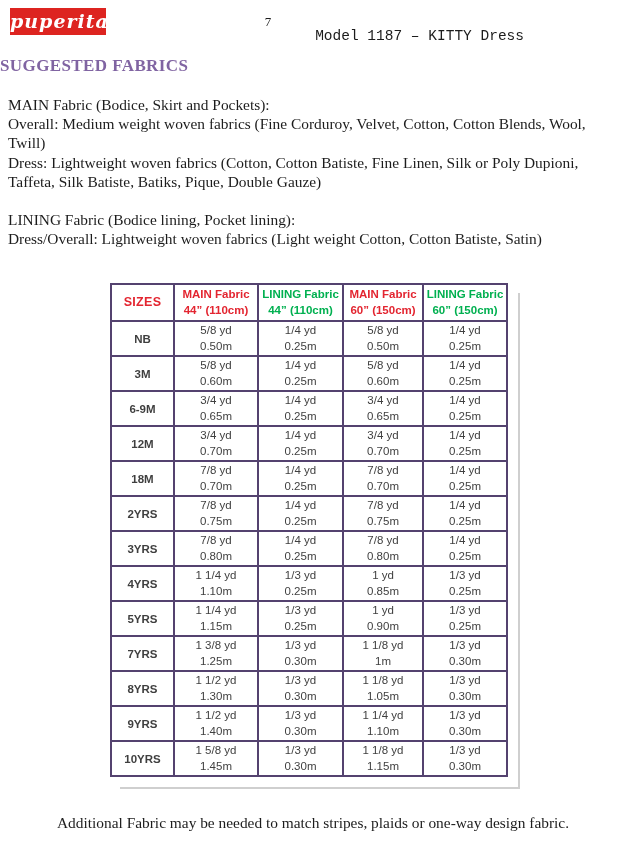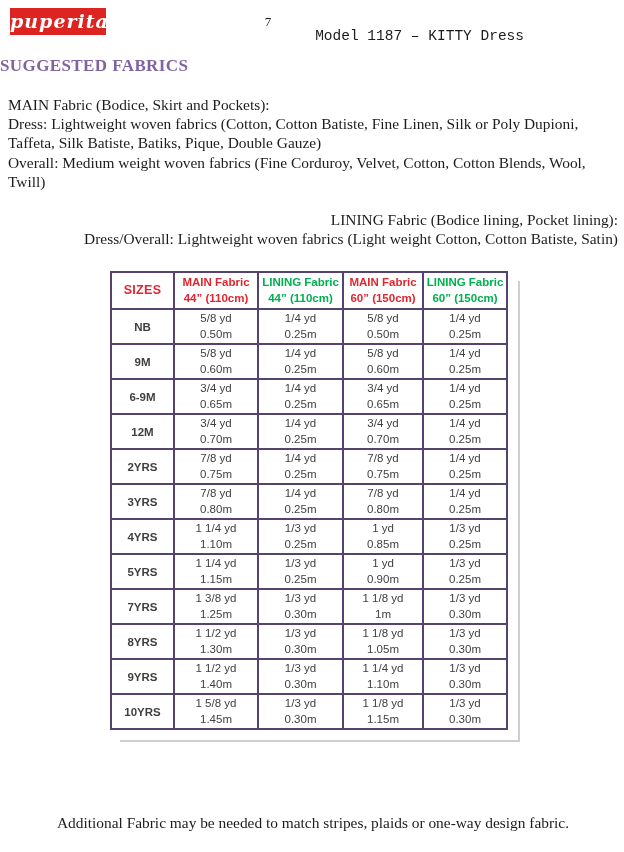--- a/index.html
+++ b/index.html
@@ -30,25 +30,25 @@
 
   
   .doc-title{
     position:absolute;left:0;right:0;top:56px;text-align:left;
     font-size:17px;font-weight:bold;color:var(--title-purple);letter-spacing:.4px;
   }
 
   
   .content{position:absolute;left:8px;top:95px;width:610px;font-size:15.4px;line-height:19.2px;}
   .content p{margin:0;}
-  .sec2{margin-top:19px;text-align:right;}
+  .sec2{margin-top:19px;}
   .bold{font-weight:normal;}
 
   
-  .table-wrap{position:absolute;left:110px;top:271px;}
+  .table-wrap{position:absolute;left:110px;top:283px;}
   .table-ghost{
     position:absolute;left:10px;top:10px;width:100%;height:100%;
     border-right:2px solid #cfcfcf;border-bottom:2px solid #cfcfcf;z-index:0;
   }
   table{
     position:relative;z-index:1;border-collapse:collapse;background:#ffffff;
     font-family:"Liberation Sans", sans-serif;color:var(--cell-text);
     table-layout:fixed;
   }
   th,td{border:2px solid var(--border-purple);text-align:center;vertical-align:middle;}
@@ -74,22 +74,22 @@
     <span>puperita</span>
   </div>
   <div class="page-num">7</div>
   <div class="model-title">Model 1187 – KITTY Dress</div>
 
   <div class="doc-title">SUGGESTED FABRICS</div>
 
   <div class="content">
     <div class="sec1">
       <p class="bold">MAIN Fabric (Bodice, Skirt and Pockets):</p>
+      <p><span class="bold">Overall</span><span>: Medium weight woven fabrics (Fine Corduroy, Velvet, Cotton, Cotton Blends, Wool, Twill)</span></p>
       <p><span class="bold">Dress</span><span>: Lightweight woven fabrics (Cotton, Cotton Batiste, Fine Linen, Silk or Poly Dupioni, Taffeta, Silk Batiste, Batiks, Pique, Double Gauze)</span></p>
-      <p><span class="bold">Overall</span><span>: Medium weight woven fabrics (Fine Corduroy, Velvet, Cotton, Cotton Blends, Wool, Twill)</span></p>
     </div>
     <div class="sec2">
       <p class="bold">LINING Fabric (Bodice lining, Pocket lining):</p>
       <p><span class="bold">Dress/Overall</span><span>: Lightweight woven fabrics (Light weight Cotton, Cotton Batiste, Satin)</span></p>
     </div>
   </div>
 
   <div class="table-wrap">
     <div class="table-ghost"></div>
     <table>
@@ -137,21 +137,21 @@
             <td>
               <div>5/8 yd</div>
               <div>0.50m</div>
             </td>
             <td>
               <div>1/4 yd</div>
               <div>0.25m</div>
             </td>
           </tr>
           <tr>
-            <th>9M</th>
+            <th>3M</th>
             <td>
               <div>5/8 yd</div>
               <div>0.60m</div>
             </td>
             <td>
               <div>1/4 yd</div>
               <div>0.25m</div>
             </td>
             <td>
               <div>5/8 yd</div>
@@ -186,20 +186,39 @@
             <td>
               <div>3/4 yd</div>
               <div>0.70m</div>
             </td>
             <td>
               <div>1/4 yd</div>
               <div>0.25m</div>
             </td>
             <td>
               <div>3/4 yd</div>
+              <div>0.70m</div>
+            </td>
+            <td>
+              <div>1/4 yd</div>
+              <div>0.25m</div>
+            </td>
+          </tr>
+          <tr>
+            <th>18M</th>
+            <td>
+              <div>7/8 yd</div>
+              <div>0.70m</div>
+            </td>
+            <td>
+              <div>1/4 yd</div>
+              <div>0.25m</div>
+            </td>
+            <td>
+              <div>7/8 yd</div>
               <div>0.70m</div>
             </td>
             <td>
               <div>1/4 yd</div>
               <div>0.25m</div>
             </td>
           </tr>
           <tr>
             <th>2YRS</th>
             <td>

